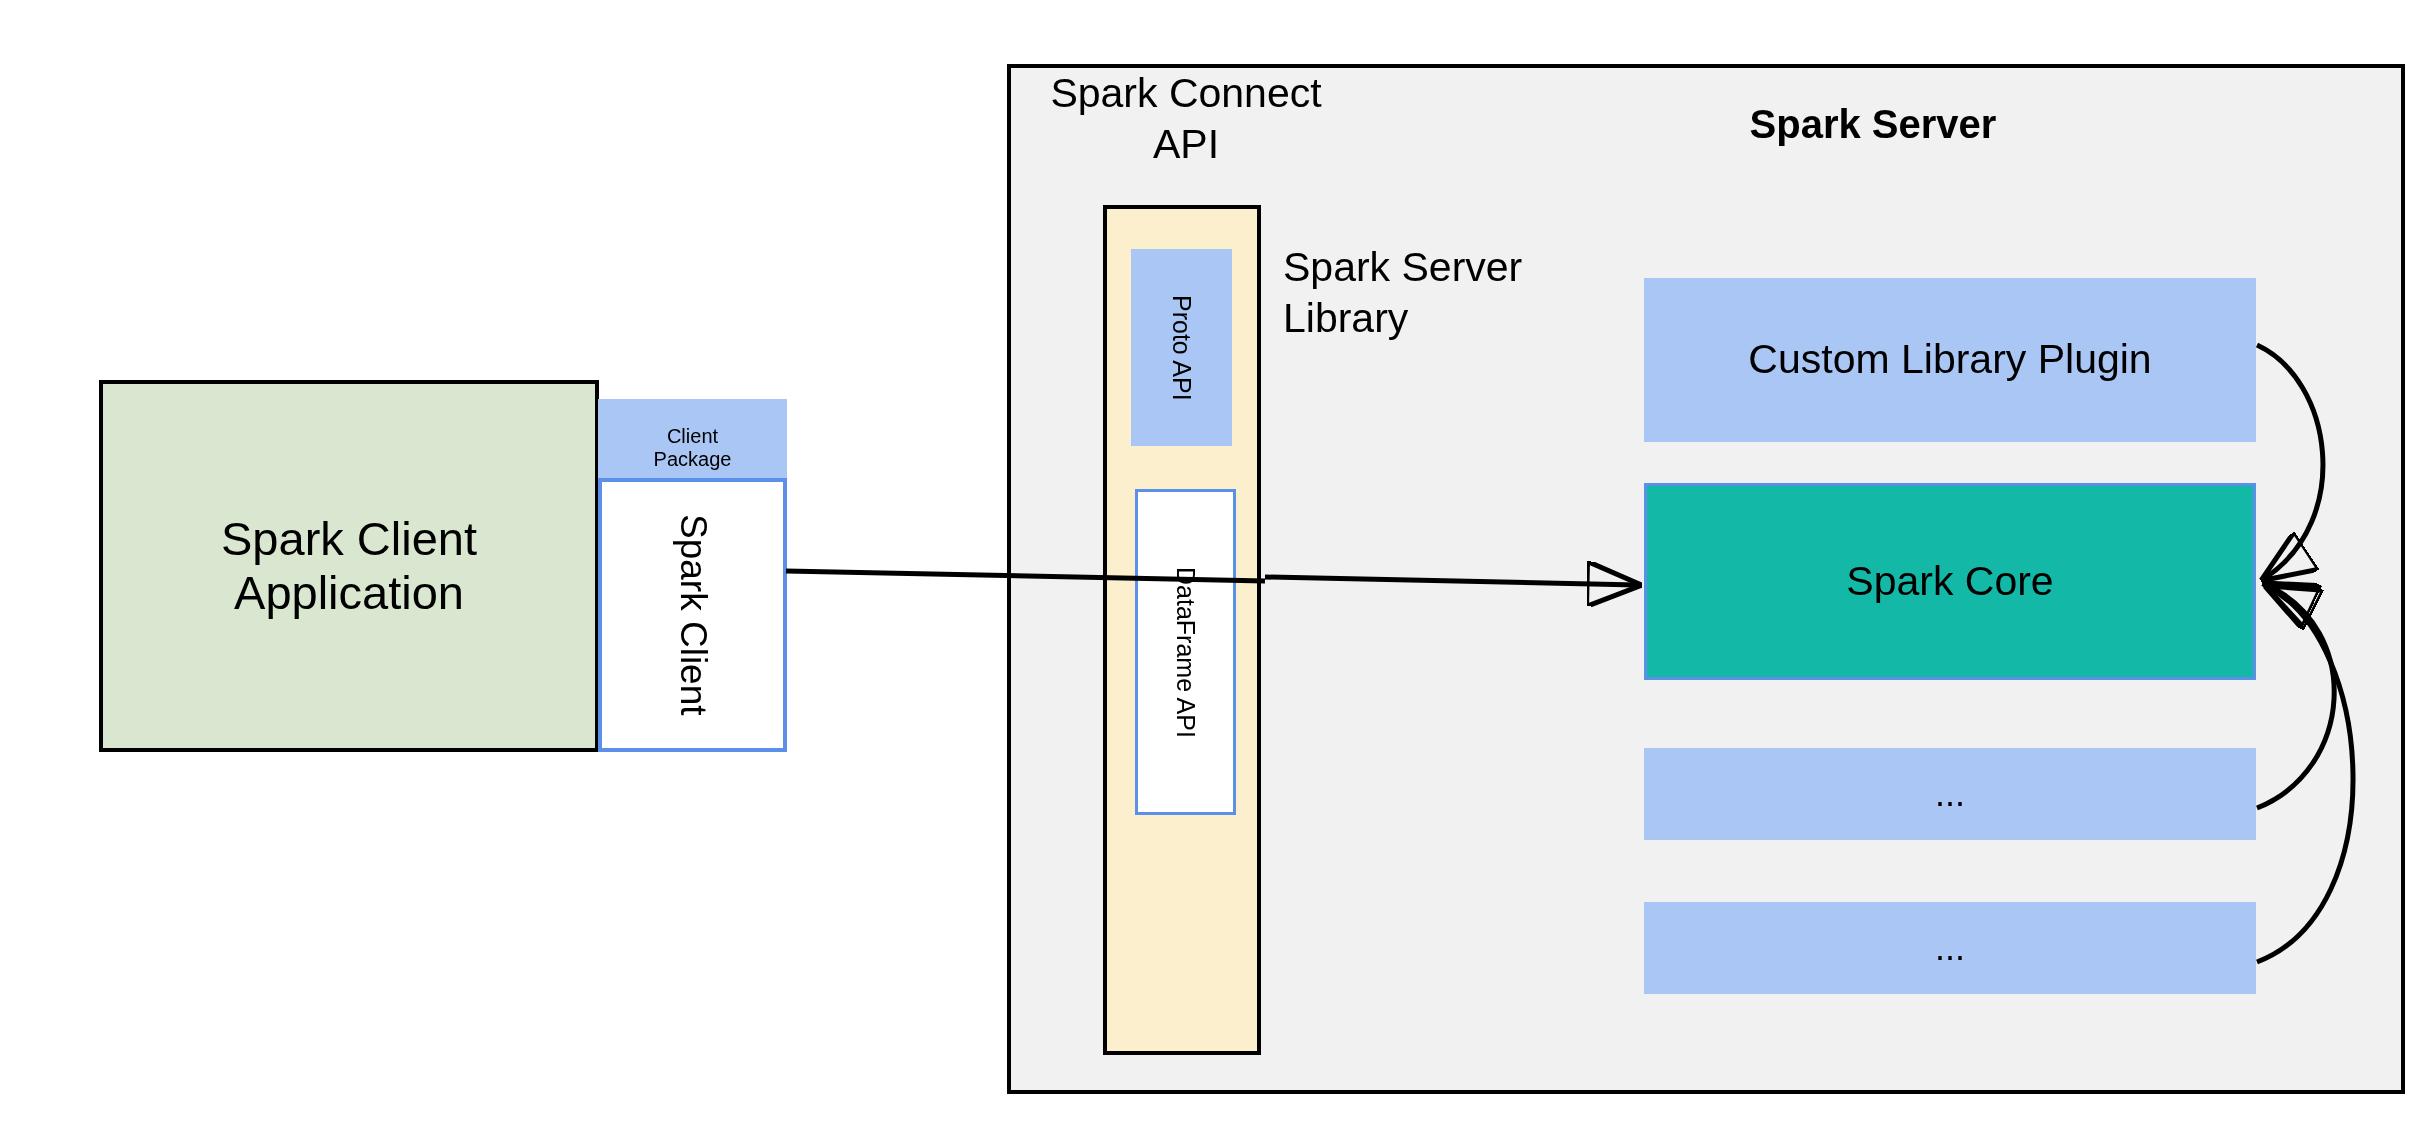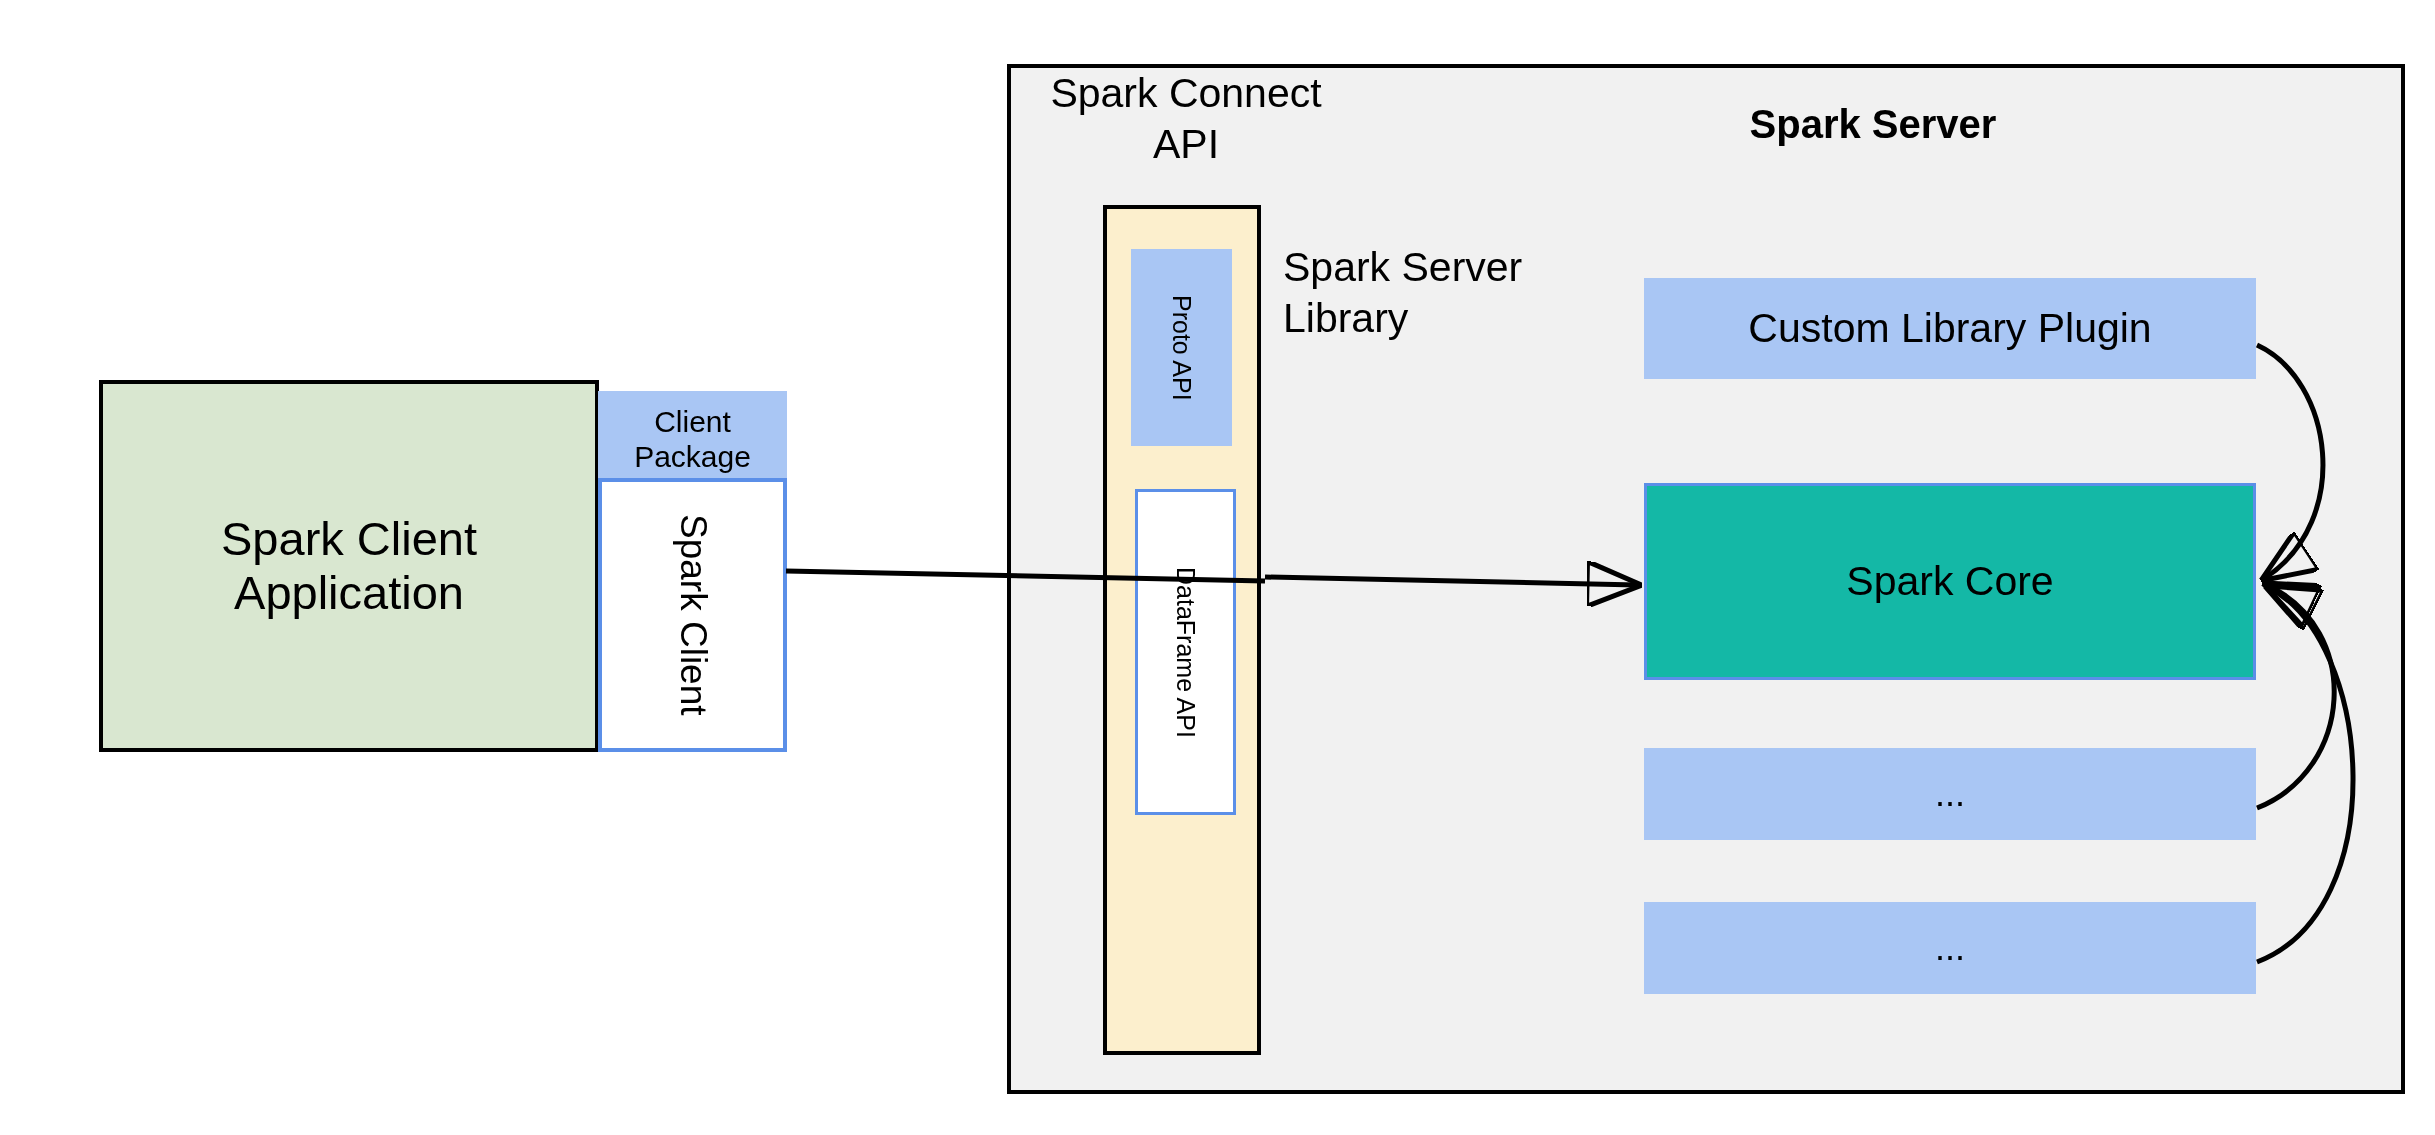--- a/index.html
+++ b/index.html
@@ -40,26 +40,26 @@
     background: #D9E7D0;
     border: 4px solid #000000;
     font-size: 47px;
     z-index: 3;
   }
   .client-app .label { padding: 0 10px; }
 
   
   .client-package {
     left: 565px;
-    top: 391px;
+    top: 399px;
     width: 189px;
     height: 97px;
     background: #A9C6F4;
     border: 2px solid #A9C6F4;
-    font-size: 30px;
+    font-size: 20px;
     z-index: 4;
   }
 
   
   .spark-client {
     left: 565px;
     top: 478px;
     width: 189px;
     height: 274px;
     background: #ffffff;
@@ -148,21 +148,21 @@
   .dataframe-api .vert-text { font-size: 25px; }
 
   
   .comp {
     left: 1611px;
     width: 612px;
     z-index: 3;
   }
   .comp-plugin {
     top: 278px;
-    height: 101px;
+    height: 164px;
     background: #A9C6F4;
     border: 1px solid #A9C6F4;
     font-size: 41px;
   }
   .comp-core {
     top: 483px;
     height: 197px;
     background: #14b8a6;
     border: 3px solid #5B8FE8;
     font-size: 41px;

